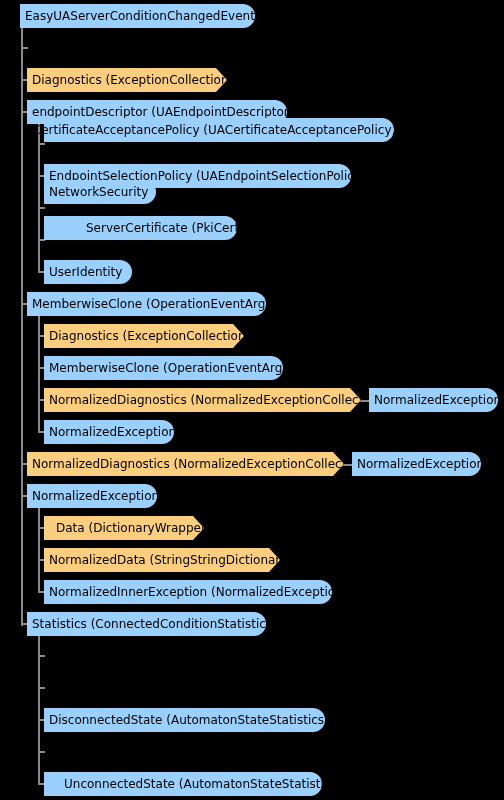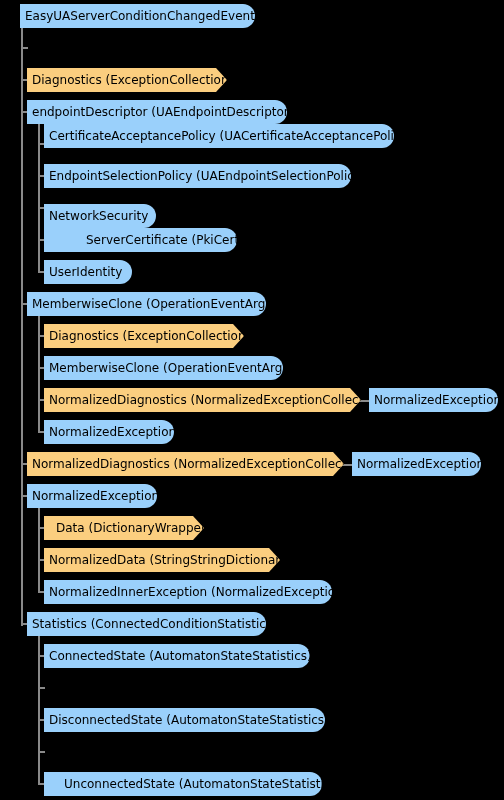--- a/index.html
+++ b/index.html
@@ -129,33 +129,33 @@
 
 
   <div class="node orange" style="left:27px; top:68px; width:200px;">
     <span class="label">Diagnostics (ExceptionCollection)</span>
   </div>
 
   <div class="node blue" style="left:27px; top:100px; width:260px;">
     <span class="label">endpointDescriptor (UAEndpointDescriptor)</span>
   </div>
 
-  <div class="node blue" style="left:44px; top:124px; width:350px;">
+  <div class="node blue" style="left:44px; top:118px; width:350px;justify-content:center;">
     <span class="label">CertificateAcceptancePolicy (UACertificateAcceptancePolicy)</span>
   </div>
 
   <div class="node blue" style="left:44px; top:164px; width:307px;">
     <span class="label">EndpointSelectionPolicy (UAEndpointSelectionPolicy)</span>
   </div>
 
-  <div class="node blue" style="left:44px; top:204px; width:112px;">
+  <div class="node blue" style="left:44px; top:180px; width:112px;">
     <span class="label">NetworkSecurity</span>
   </div>
 
-  <div class="node blue" style="left:44px; top:228px; width:193px;padding-left:42px;">
+  <div class="node blue" style="left:44px; top:216px; width:193px;padding-left:42px;">
     <span class="label">ServerCertificate (PkiCertificate)</span>
   </div>
 
   <div class="node blue" style="left:44px; top:260px; width:88px;">
     <span class="label">UserIdentity</span>
   </div>
 
   <div class="node blue" style="left:27px; top:292px; width:239px;">
     <span class="label">MemberwiseClone (OperationEventArgs)</span>
   </div>
@@ -201,23 +201,20 @@
   </div>
 
   <div class="node blue" style="left:44px; top:580px; width:288px;">
     <span class="label">NormalizedInnerException (NormalizedException)</span>
   </div>
 
   <div class="node blue" style="left:27px; top:612px; width:239px;align-items:center;">
     <span class="label">Statistics (ConnectedConditionStatistics)</span>
   </div>
 
-  <div class="node blue" style="left:44px; top:644px; width:266px;">
-    <span class="label">ConnectedState (AutomatonStateStatistics)</span>
-  </div>
 
 
   <div class="node blue" style="left:44px; top:708px; width:281px;">
     <span class="label">DisconnectedState (AutomatonStateStatistics)</span>
   </div>
 
 
   <div class="node blue" style="left:44px; top:772px; width:278px;padding-left:20px;">
     <span class="label">UnconnectedState (AutomatonStateStatistics)</span>
   </div>

